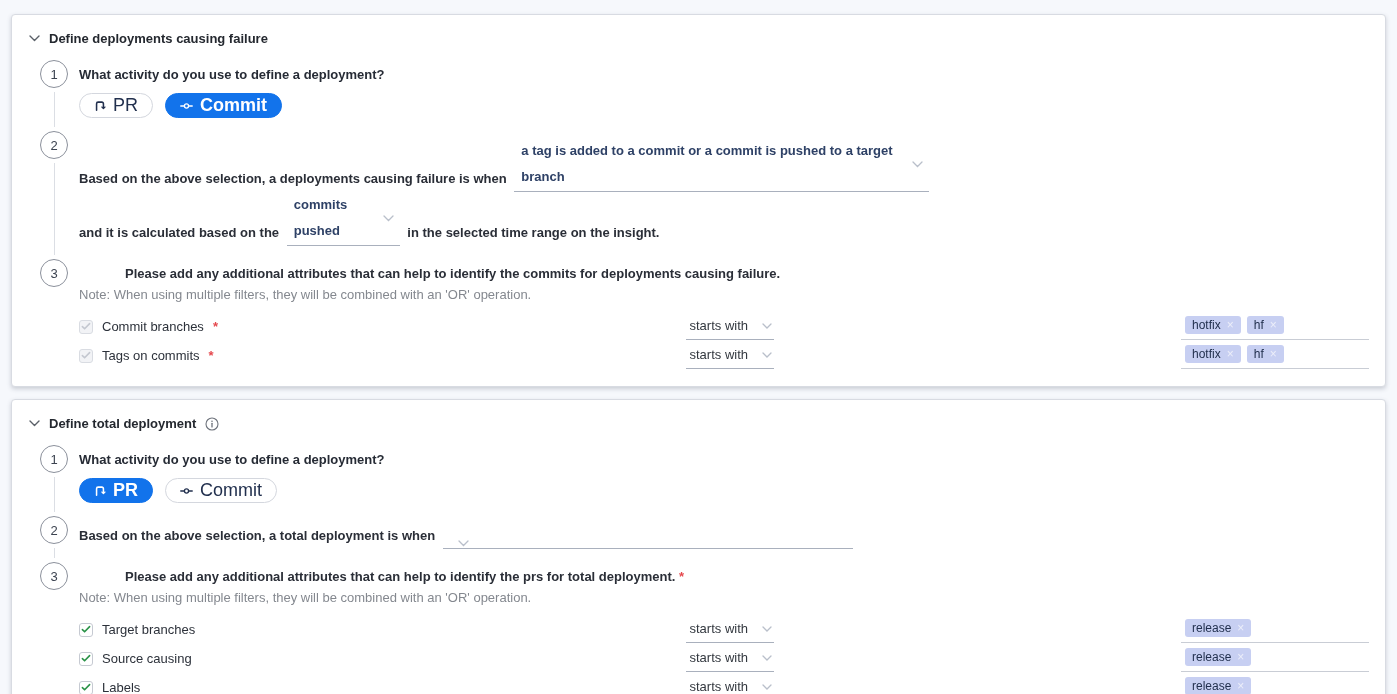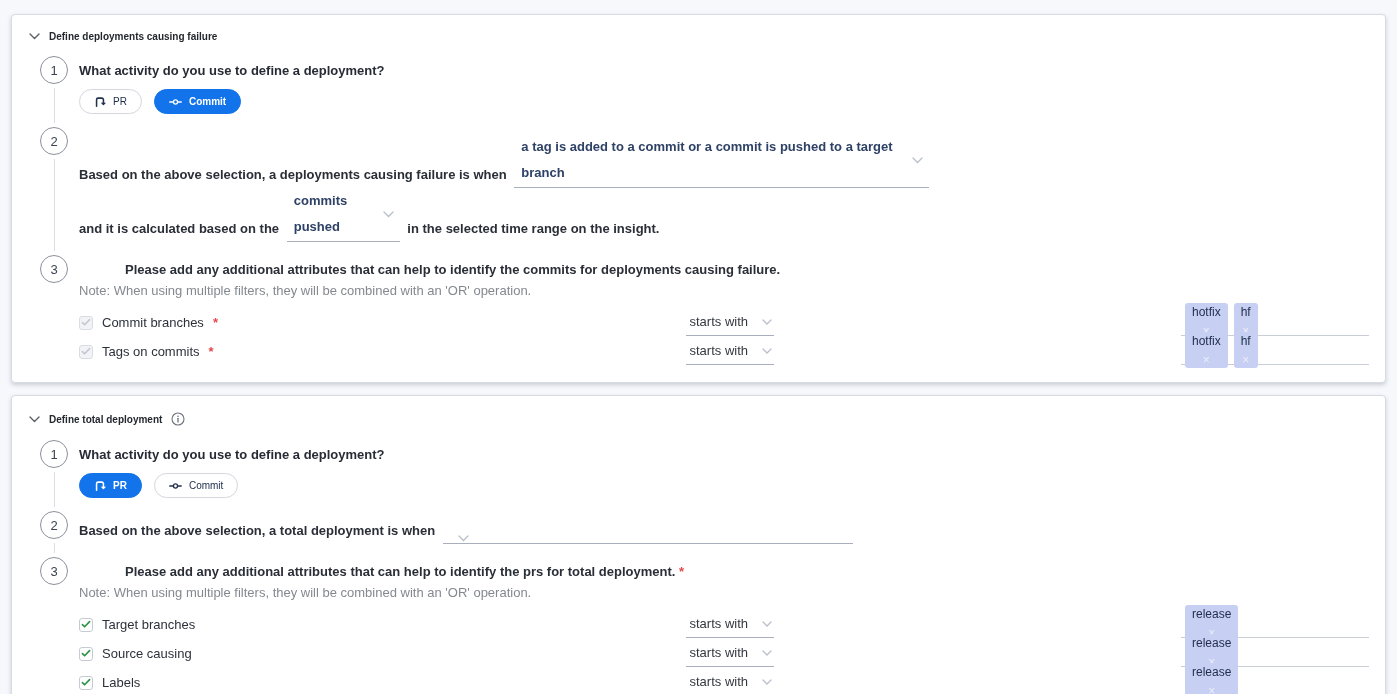--- a/index.html
+++ b/index.html
@@ -14,40 +14,40 @@
   .card {
     background:#fff;
     border:1px solid #d8dbe2;
     border-radius:4px;
     margin:0 11px;
     box-shadow:0 2px 4px rgba(70,80,100,0.25);
   }
   .card-1 { margin-top:14px; }
   .card-2 { margin-top:12px; }
   .card-header { display:flex; align-items:center; gap:9px; padding:16px 16px 2px 17px; }
-  .card-title { font-weight:bold; font-size:10px; color:#24282f; }
+  .card-title { font-weight:bold; font-size:13px; color:#24282f; }
   .collapse-btn { display:flex; align-items:center; cursor:pointer; }
   .steps { padding:12px 16px 14px 28px; }
   .step { display:grid; grid-template-columns:28px 1fr; column-gap:11px; }
   .step-rail { display:flex; flex-direction:column; align-items:center; }
   .step-circle {
     width:28px; height:28px; flex:none;
     border:1px solid #8b909b; border-radius:50%;
     display:flex; align-items:center; justify-content:center;
     color:#3c4350; font-size:13px; background:#fff;
   }
   .step-line { width:1px; flex:1; background:#dbdee4; margin:4px 0; min-height:8px; }
   .step-body { padding-top:7px; padding-bottom:13px; }
   .step-3 .step-body { padding-bottom:2px; }
   .question { font-weight:bold; margin-bottom:11px; }
   .btn-row { display:flex; gap:12px; }
   .pill {
     display:inline-flex; align-items:center; gap:7px;
     height:25px; padding:0 14px; border-radius:13px;
-    font-size:10px; cursor:pointer; white-space:nowrap;
+    font-size:18px; cursor:pointer; white-space:nowrap;
   }
   .pill.inactive { background:#fff; border:1px solid #d4d7de; color:#22304e; }
   .pill.active { background:#1273eb; border:1px solid #1273eb; color:#fff; font-weight:bold; }
   .sentence { line-height:26px; font-weight:bold; color:#2a2e37; }
   .select {
     display:inline-flex; align-items:center; justify-content:space-between;
     border-bottom:1px solid #a9b0bd;
     padding:0 6px 1px 7px; margin:0 4px;
     vertical-align:bottom;
     color:#2e4166; font-weight:bold; cursor:pointer;
@@ -75,21 +75,21 @@
     padding:0 2px 1px 4px; cursor:pointer; color:#33383f;
   }
   .tags-field {
     width:188px; height:26px; margin-left:7px;
     border-bottom:1px solid #c9cdd5;
     display:flex; align-items:center; gap:6px; padding:0 2px 2px 4px;
   }
   .chip {
     background:#c7cff2; color:#22304e;
     border-radius:3px; padding:2px 7px; font-size:12px;
-    display:inline-flex; align-items:center; gap:6px; white-space:nowrap;flex-direction:column;
+    display:inline-flex; align-items:center; gap:6px; white-space:nowrap;
   }
   .chip-x { color:#eceef9; cursor:pointer; font-size:12px; line-height:1; }
   svg { display:block; }
 </style>
 </head>
 <body>
 
 <div class="card card-1">
   <div class="card-header">
     <span class="collapse-btn">

